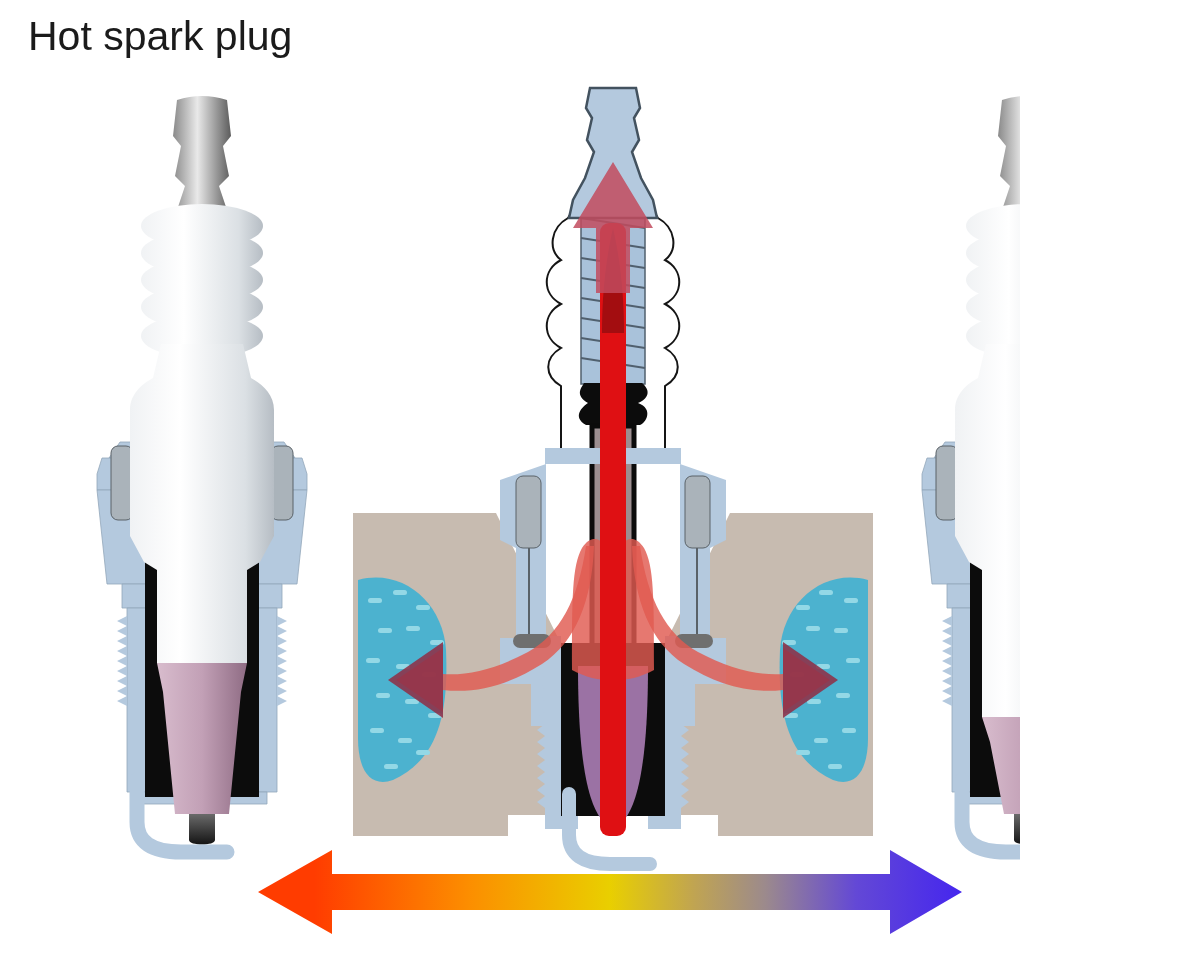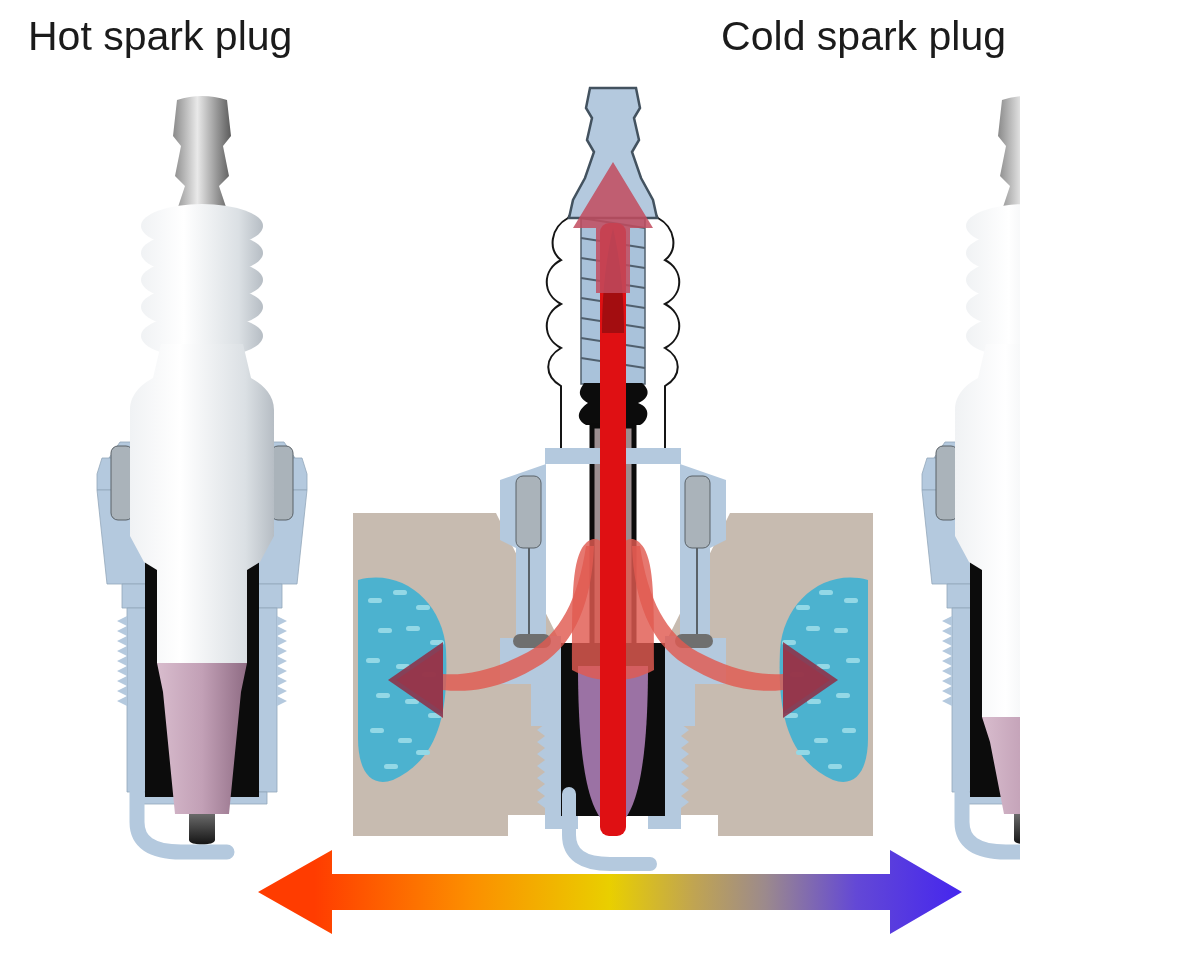--- a/index.html
+++ b/index.html
@@ -57,21 +57,20 @@
   .st-g4{stop-color:var(--grad-gray);}
   .st-g5{stop-color:var(--grad-violet);}
   .st-g6{stop-color:var(--grad-cold);}
 </style>
 </head>
 <body>
 
 <div class="stage">
 
   <div class="plug-label label-hot">Hot spark plug</div>
-  <div class="plug-label label-cold">Cold spark plug</div>
 
   <svg class="fig-hot" width="235" height="775" viewBox="0 0 235 775">
     <defs>
       <linearGradient id="lpTerm" x1="0" y1="0" x2="1" y2="0">
         <stop offset="0" class="st-term0"></stop>
           <stop offset="0.42" class="st-term1"></stop>
           <stop offset="1" class="st-term2"></stop>
       </linearGradient>
       <linearGradient id="lpCer" x1="0" y1="0" x2="1" y2="0">
         <stop offset="0" class="st-cer0"></stop>

